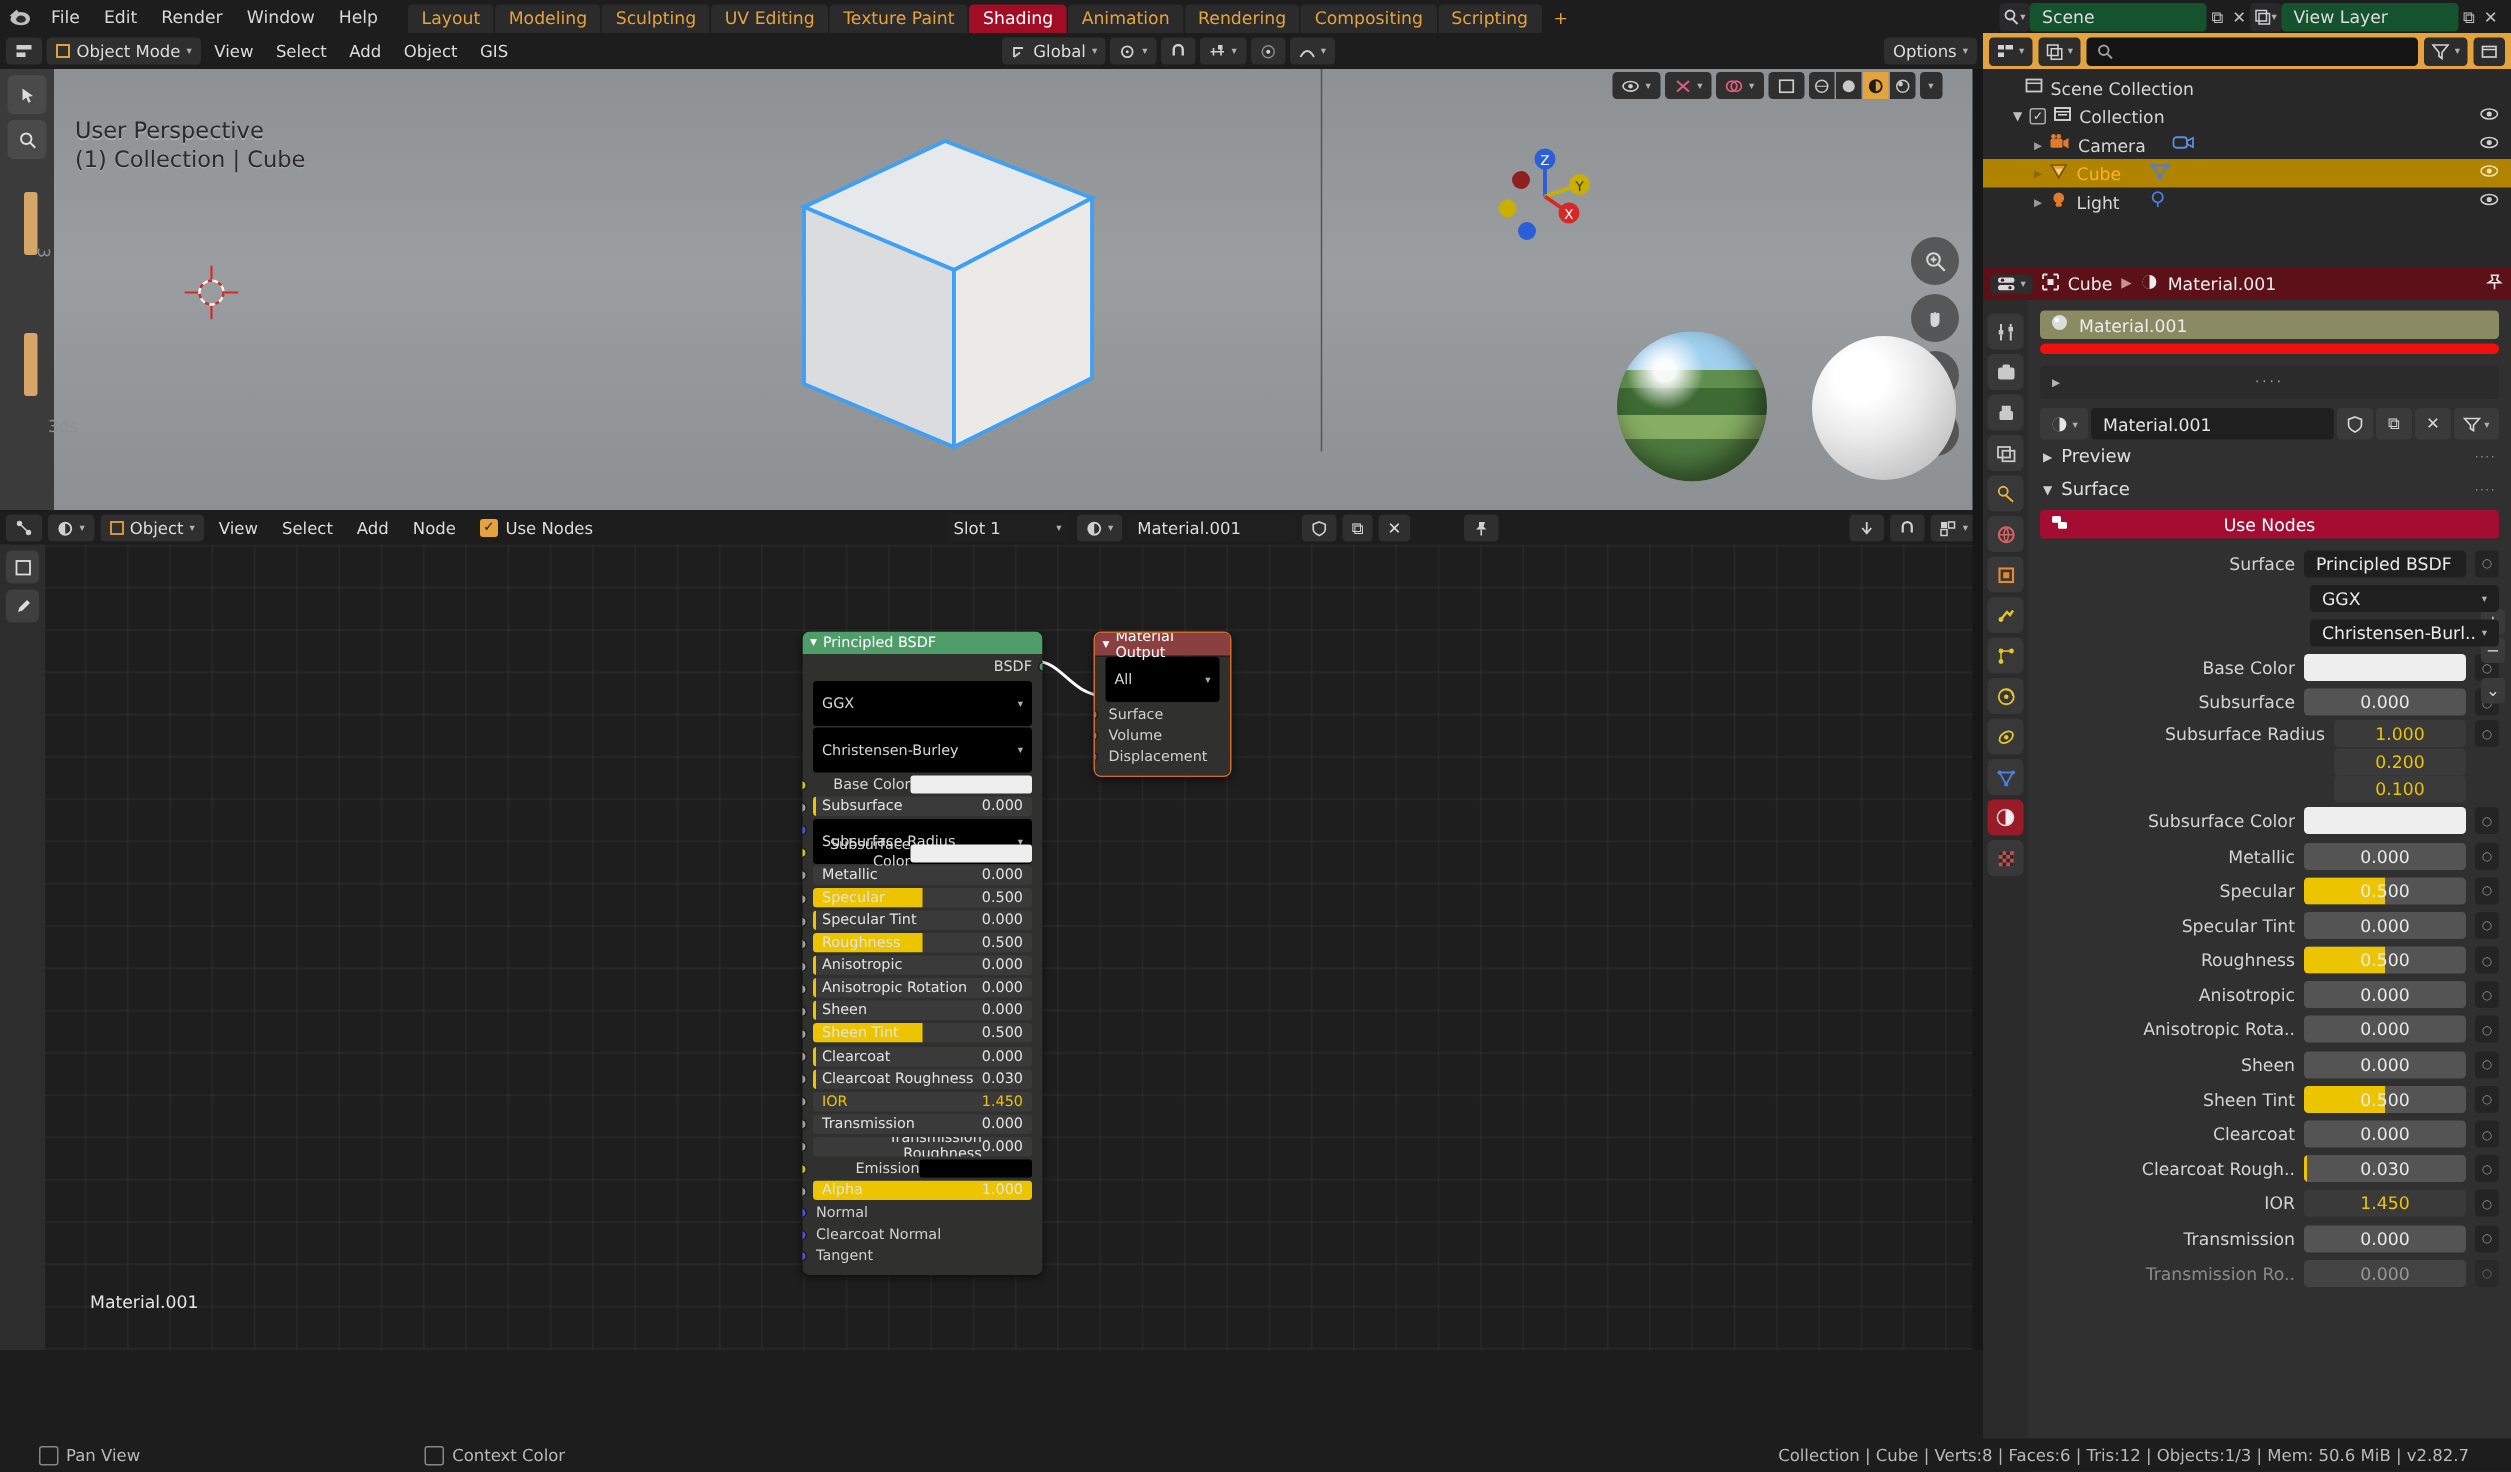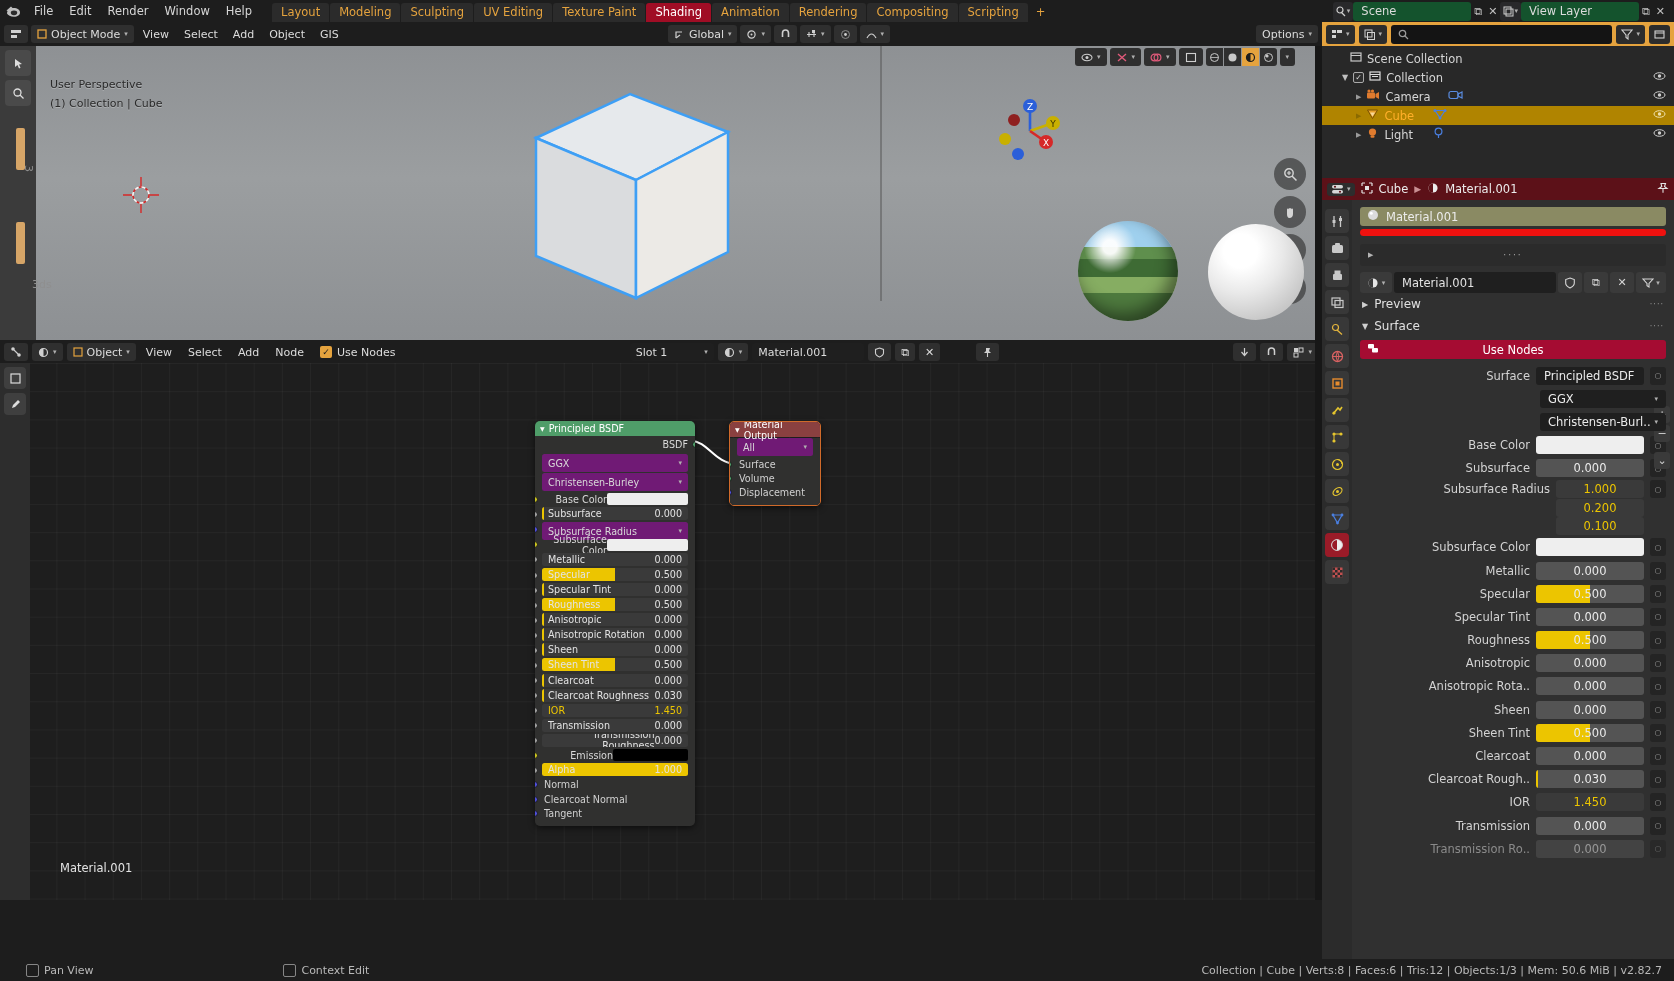--- a/index.html
+++ b/index.html
@@ -33,21 +33,21 @@
   .segb{width:17px;height:18px;background:#2f2f2f;display:flex;align-items:center;justify-content:center;color:#c8c8c8;font-size:10px;}
   .segb.on{background:#e5a33e;color:#1d1d1d;}
   .segb:first-child{border-radius:3px 0 0 3px;}
   .segb:last-child{border-radius:0 3px 3px 0;}
   .chev{font-size:7px;color:#b0b0b0;}
 
   
   .viewport{position:absolute;left:36px;top:46px;width:1286px;height:294px;background:linear-gradient(#8e9194,#9b9ea0 45%,#8d9093);overflow:hidden;}
   .vp-left-strip{position:absolute;left:0;top:46px;width:36px;height:294px;background:#3b3b3b;}
   .vp-tool{width:26px;height:26px;margin:4px auto 0;background:#4a4a4a;border-radius:4px;display:flex;align-items:center;justify-content:center;color:#ddd;font-size:13px;}
-  .vp-text{position:absolute;left:14px;color:#2a2a2a;font-size:11px;text-shadow:0 1px 0 rgba(255,255,255,.25);}
+  .vp-text{position:absolute;left:14px;color:#2a2a2a;font-size:15px;text-shadow:0 1px 0 rgba(255,255,255,.25);}
 
   .cube{position:absolute;left:496px;top:44px;width:200px;height:210px;}
   .cube svg{display:block;}
 
   .gizmo{position:absolute;right:255px;top:48px;width:74px;height:74px;}
   .vp-round{position:absolute;right:16px;width:32px;height:32px;border-radius:50%;background:rgba(45,45,45,.62);display:flex;align-items:center;justify-content:center;color:#d5d5d5;font-size:14px;}
 
   .hdri-ball{position:absolute;left:1042px;top:175px;width:100px;height:100px;border-radius:50%;
      background:
        radial-gradient(circle at 32% 26%, rgba(255,255,255,.95) 0 7%, rgba(255,255,255,0) 26%),
@@ -68,21 +68,21 @@
   .sh-footnote{position:absolute;left:60px;top:861px;color:#e3e3e3;font-size:11.5px;}
 
   
   .node{position:absolute;border-radius:5px;overflow:hidden;font-size:9.6px;box-shadow:0 2px 6px rgba(0,0,0,.55);}
   .node-hdr{height:15px;display:flex;align-items:center;padding:0 5px;gap:4px;color:#fff;font-size:9.6px;}
   .node-body{background:#30302f;padding-bottom:5px;text-align:right;}
   .n-row{height:14.4px;display:flex;align-items:center;position:relative;padding:0 7px;color:#d8d8d8;}
   .sock{position:absolute;width:7px;height:7px;border-radius:50%;border:1px solid #1a1a1a;top:3.5px;}
   .sock.l{left:-4px;}
   .sock.r{right:-4px;}
-  .field{margin:1px 7px;height:18px;border-radius:2.5px;background:#701a75;display:flex;align-items:center;justify-content:space-between;padding:0 6px;color:#d8d8d8;font-size:9.6px;}
+  .field{margin:1px 7px;height:30px;border-radius:2.5px;background:#000000;display:flex;align-items:center;justify-content:space-between;padding:0 6px;color:#d8d8d8;font-size:9.6px;}
   .slider{margin:0.5px 7px;height:13px;border-radius:2.5px;background:#545454;display:flex;align-items:center;justify-content:space-between;padding:0 6px;color:#e3e3e3;position:relative;overflow:hidden;}
   .slider .fill{position:absolute;left:0;top:0;bottom:0;background:#ecc500;}
   .slider .t{position:relative;z-index:2;}
   .slider.dark{background:#3a3a3a;}
   .slider.onlyline::before{content:"";position:absolute;left:0;top:0;bottom:0;width:1.6px;background:#ecc500;}
   .n-lbl-row{height:14.4px;display:flex;align-items:center;padding:0 7px;color:#d0d0d0;position:relative;}
 
   
   .outliner-hdr{position:absolute;left:1322px;top:22px;width:352px;height:24px;background:#e5a33e;display:flex;align-items:center;padding:0 4px;gap:4px;}
   .ohbtn{height:19px;background:#2c2c2c;border-radius:3px;display:flex;align-items:center;justify-content:center;padding:0 5px;color:#d2d2d2;font-size:10px;gap:3px;}
@@ -123,21 +123,21 @@
   .pctl.yellowtext{color:#ecc500;background:#3a3a3a;}
   .pctl.lineleft::before{content:"";position:absolute;left:0;top:0;bottom:0;width:1.8px;background:#ecc500;z-index:3;}
   .pdot{width:16px;height:18px;border-radius:3px;background:#242424;display:flex;align-items:center;justify-content:center;color:#9a9a9a;font-size:8px;}
   .pdot.plain{background:transparent;}
   .prow.multi{height:18.6px;}
 
   
   .statusbar{position:absolute;left:0;bottom:0;width:1674px;height:22px;background:#1d1d1d;display:flex;align-items:center;color:#b9b9b9;font-size:11px;}
   .sb-item{display:flex;align-items:center;gap:5px;margin-left:26px;}
   .sb-key{width:13px;height:13px;border:1px solid #868686;border-radius:2px;display:inline-block;}
-  .sb-right{position:absolute;right:12px;color:#b9b9b9;font-size:11px;margin-left:27px;}
+  .sb-right{position:absolute;right:28px;color:#b9b9b9;font-size:11px;margin-left:27px;}
   .vsplit{position:absolute;left:1315px;top:46px;width:7px;height:854px;background:#171717;}
 </style>
 </head>
 <body>
 
 <div id="app">
 
   <div class="topbar">
     <div class="blender-logo">
       <svg width="15" height="13" viewBox="0 0 15 13">
@@ -1208,18 +1208,18 @@
     </div>
   </div>
 
   <div class="statusbar">
     <div class="sb-item">
       <span class="sb-key"></span>
       <span>Pan View</span>
     </div>
     <div class="sb-item" style="margin-left:190px">
       <span class="sb-key"></span>
-      <span>Context Edit</span>
+      <span>Context Color</span>
     </div>
     <div class="sb-right">Collection | Cube | Verts:8 | Faces:6 | Tris:12 | Objects:1/3 | Mem: 50.6 MiB | v2.82.7</div>
   </div>
 
 </div>
 
 </body></html>

